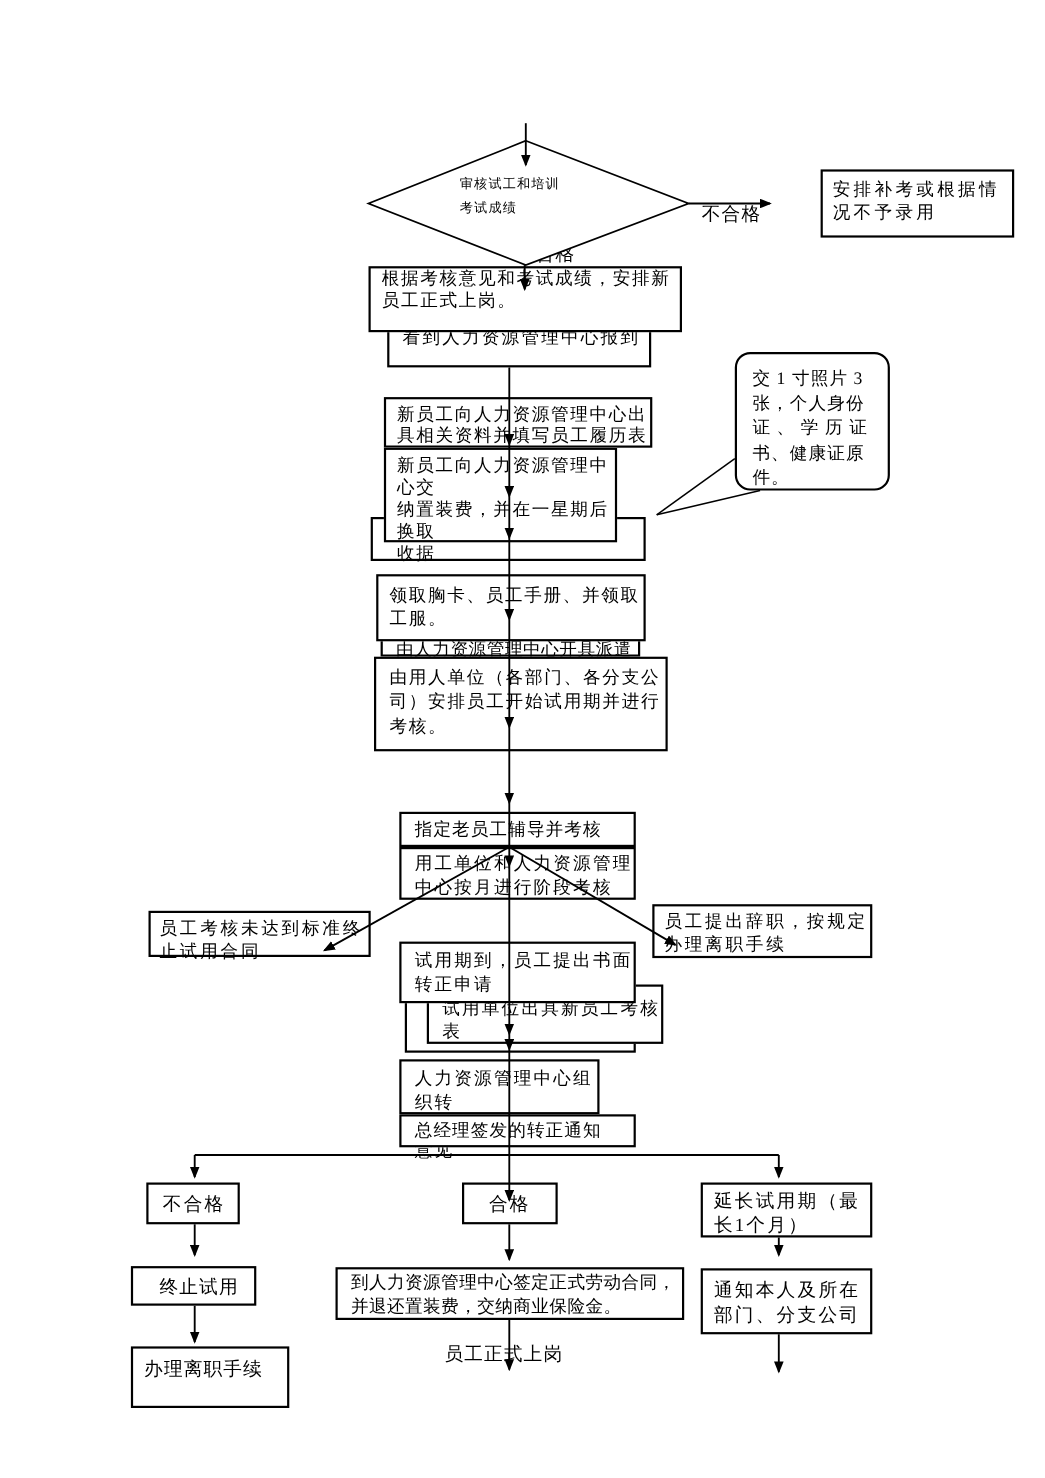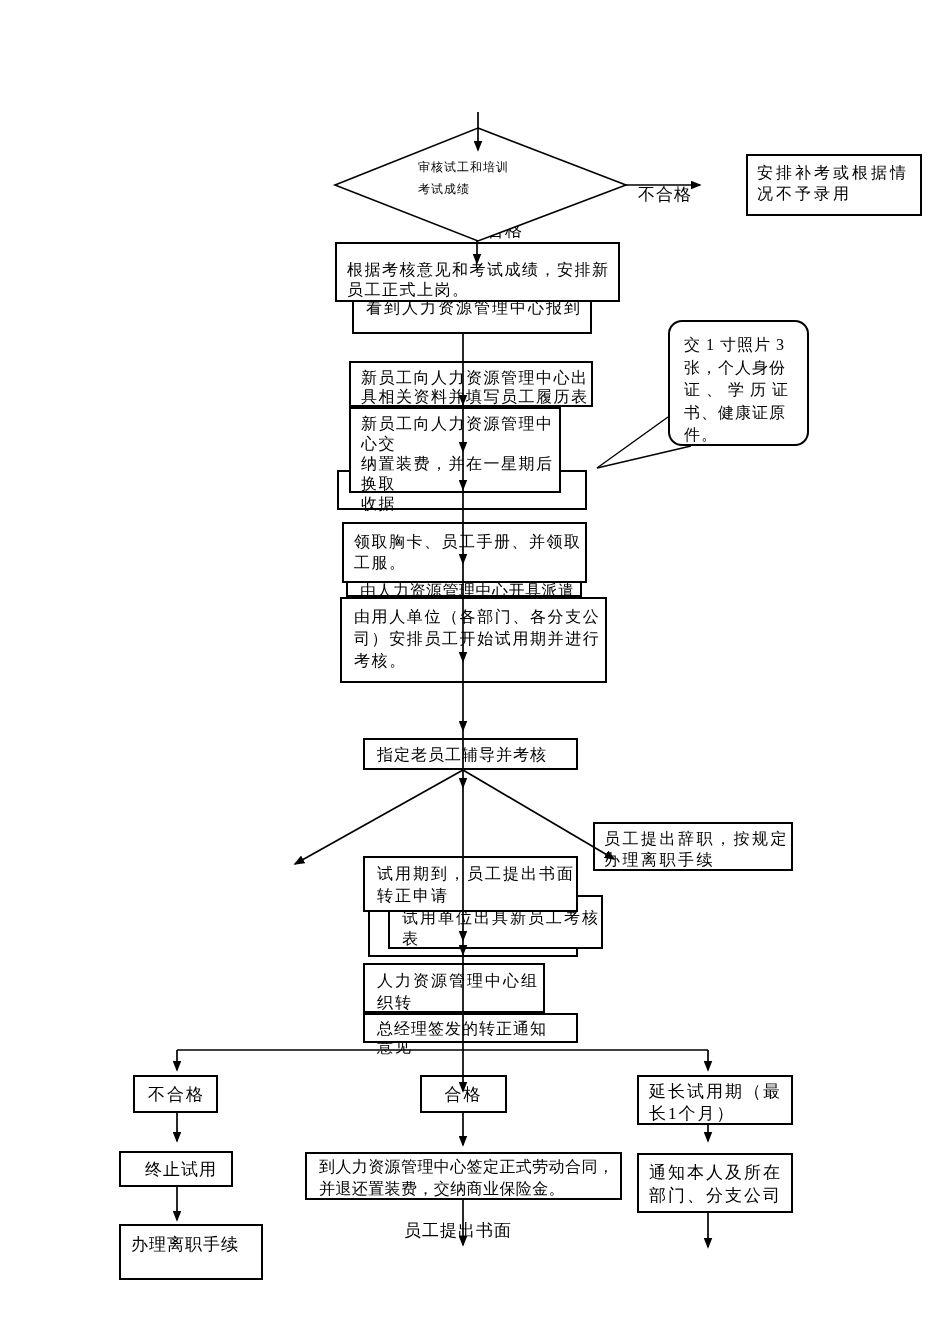--- a/index.html
+++ b/index.html
@@ -3,21 +3,21 @@
 <meta charset="utf-8">
 <style>
   html,body{margin:0;padding:0;background:#ffffff;}
   .page{position:relative;width:950px;height:1344px;background:#fff;overflow:hidden;
         font-family:"Liberation Serif","DejaVu Serif",serif;color:#000;}
   .node{position:absolute;background:#fff;border:2px solid #000;box-sizing:border-box;
         white-space:pre-line;font-size:16px;letter-spacing:1.5px;line-height:20px;}
   .txt{position:absolute;white-space:pre-line;background:transparent;border:none;}
   .overlay{position:absolute;left:0;top:0;z-index:10;pointer-events:none;}
   
-  #bx-a{left:335px;top:242px;width:285px;height:60px;z-index:2;padding:16px 8px 0 10px;}
+  #bx-a{left:335px;top:242px;width:285px;height:60px;z-index:2;padding:0 8px 0 10px;}
   #bx-b{left:352px;top:268px;width:240px;height:66px;z-index:1;padding:28px 0 0 12px;font-size:16px;letter-spacing:2px;}
   #bx-c{left:349px;top:361px;width:244px;height:46px;z-index:2;padding:5px 0 0 10px;line-height:19px;}
   #bx-d{left:349px;top:407px;width:212px;height:86px;z-index:2;padding:5px 0 0 10px;}
   #bx-dsh{left:337px;top:470px;width:250px;height:40px;z-index:1;}
   #bx-e{left:342px;top:522px;width:245px;height:61px;z-index:3;padding:7px 0 0 10px;line-height:21px;}
   #bx-f{left:346px;top:560px;width:236px;height:37px;z-index:1;padding:19px 0 0 12px;letter-spacing:0.5px;}
   #bx-g{left:340px;top:597px;width:267px;height:86px;z-index:4;padding:7px 0 0 12px;line-height:22px;letter-spacing:1.6px;}
   #bx-h{left:363px;top:679px;width:215px;height:48px;z-index:5;padding:5px 0 0 12px;line-height:22px;letter-spacing:2px;}
   #bx-i{left:363px;top:738px;width:215px;height:32px;z-index:3;padding:5px 0 0 12px;letter-spacing:1px;}
   #bx-j{left:363px;top:770px;width:215px;height:48px;z-index:3;padding:3px 0 0 12px;line-height:22px;letter-spacing:2px;}
@@ -58,20 +58,24 @@
 纳置装费，并在一星期后换取
 收据</div>
   <div id="bx-dsh" class="node"></div>
   <div id="bx-e" class="node">领取胸卡、员工手册、并领取
 工服。</div>
   <div id="bx-f" class="node">由人力资源管理中心开具派遣</div>
   <div id="bx-g" class="node">由用人单位（各部门、各分支公
 司）安排员工开始试用期并进行
 考核。</div>
   <div id="bx-i" class="node">指定老员工辅导并考核</div>
+  <div id="bx-j" class="node">用工单位和人力资源管理
+中心按月进行阶段考核</div>
+  <div id="bx-k" class="node">员工考核未达到标准终
+止试用合同</div>
   <div id="bx-l" class="node">员工提出辞职，按规定
 办理离职手续</div>
   <div id="bx-m" class="node">试用期到，员工提出书面
 转正申请</div>
   <div id="bx-n" class="node">试用单位出具新员工考核
 表</div>
   <div id="bx-n2" class="node"></div>
   <div id="bx-o" class="node">人力资源管理中心组织转
 正考试，并出具考核意见</div>
   <div id="bx-p" class="node">总经理签发的转正通知</div>
@@ -90,21 +94,21 @@
   <div id="callout" class="node">交 1 寸照片 3
 张，个人身份
 证 、 学 历 证
 书、健康证原
 件。</div>
 
   <div id="lbl-diamond" class="txt">审核试工和培训
 考试成绩</div>
   <div id="lbl-fail" class="txt">不合格</div>
   <div id="lbl-pass" class="txt">合格</div>
-  <div id="lbl-ext" class="txt">员工提出书面</div>
+  <div id="lbl-ext" class="txt">员工正式上岗</div>
 
   <svg class="overlay" width="950" height="1344" viewBox="0 0 950 1344">
     <defs>
       <marker id="ah" viewBox="0 0 10 8" refX="8.5" refY="4" markerWidth="11" markerHeight="9" markerUnits="userSpaceOnUse" orient="auto">
         <path d="M0,0 L10,4 L0,8 Z" fill="#000"></path>
       </marker>
     </defs>
     <g stroke="#000" stroke-width="1.7" fill="none">
 
       <polygon points="478,128 626,185 478,241 335,185" fill="#fff" stroke-width="1.6"></polygon>

